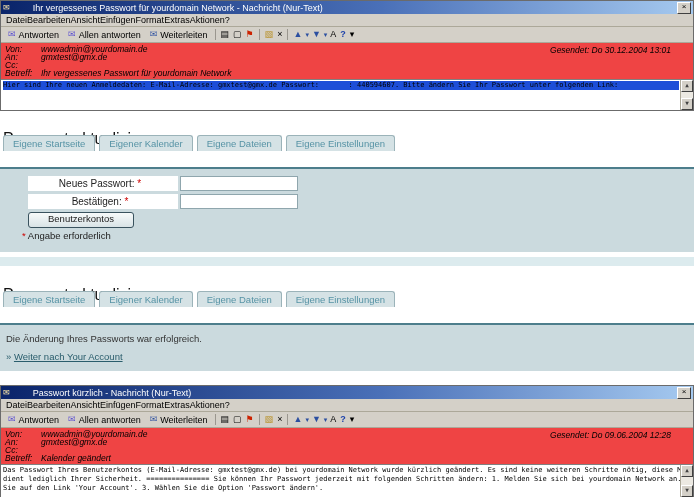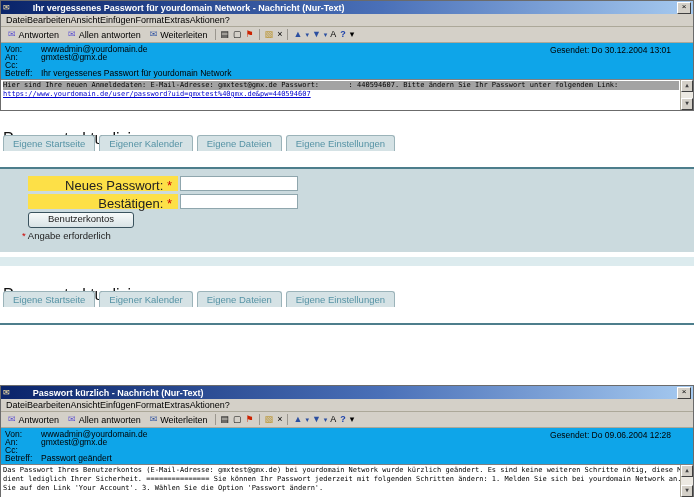--- a/index.html
+++ b/index.html
@@ -8,49 +8,49 @@
 
   
   .mailwin{position:absolute;left:0;width:694px;background:#d4d0c8;border:1px solid #6b6b6b;
            box-sizing:border-box;display:flex;flex-direction:column;}
   #mail1{top:0;height:111px;}
   #mail2{top:385px;height:112px;border-bottom:none;}
 
   .titlebar{height:13px;flex:0 0 13px;display:flex;align-items:center;padding:0 2px;
             background:linear-gradient(to right,#0a246a,#4a70b8 55%,#a6caf0);color:#fff;}
   .titlebar .wicon{font-size:8px;line-height:8px;margin-right:3px;color:#ffe9a8;}
-  .titlebar .wtext{font-size:9px;font-weight:bold;white-space:nowrap;overflow:hidden;padding-left:20px;}
+  .titlebar .wtext{font-size:9px;font-weight:normal;white-space:nowrap;overflow:hidden;padding-left:20px;}
   .closebtn{margin-left:auto;width:12px;height:10px;background:#d4d0c8;border:1px solid;
             border-color:#fff #404040 #404040 #fff;color:#000;font-size:8px;line-height:8px;
             text-align:center;flex:0 0 12px;}
 
   .menubar{height:12px;flex:0 0 12px;display:flex;align-items:center;padding:0 5px;
            font-size:9px;background:#d4d0c8;border-bottom:1px solid #aca899;}
   .menuitem{white-space:nowrap;}
 
   .toolbar{height:15px;flex:0 0 15px;display:flex;align-items:center;gap:2px;padding:0 3px;
            font-size:9px;background:#d4d0c8;border-bottom:1px solid #aca899;}
   .tbtn{display:flex;align-items:center;gap:2px;padding:0 3px;height:13px;white-space:nowrap;}
   .tico{display:inline-block;font-size:9px;line-height:11px;padding:0 1px;}
   .tico.purple{color:#5b4fd1;} .tico.blue{color:#2b4fa0;} .tico.flag{color:#cc2200;}
   .tico.yellow{color:#b8912a;} .tico.sm{font-size:7px;color:#2b4fa0;padding:0;}
   .tico.helpbox{color:#1a3faa;font-weight:bold;}
   .tsep{width:1px;height:11px;background:#9a968e;margin:0 2px;}
 
-  .mailhead{height:34px;flex:0 0 34px;position:relative;background:#0ea5e9;padding-top:2px;}
+  .mailhead{height:34px;flex:0 0 34px;position:relative;background:#ef4444;padding-top:2px;font-style:italic;}
   .hrow{display:flex;font-size:8.5px;line-height:8px;padding-left:4px;}
   .hlabel{width:36px;flex:0 0 36px;}
   .hvalue{white-space:nowrap;}
   .sentstamp{position:absolute;right:22px;top:2px;font-size:8.5px;}
 
   .mailbody{flex:1;background:#fff;border-top:1px solid #808080;position:relative;
             font-family:"DejaVu Sans Mono","Liberation Mono",monospace;font-size:7px;
             line-height:9px;overflow:hidden;padding:1px 14px 0 2px;}
   .bodyline{white-space:pre;}
-  .hl{background:#a3a3a3;}
+  .hl{background:#1d4ed8;}
   .maillink{color:#0000cc;text-decoration:underline;}
   .vscroll{position:absolute;top:0;right:0;bottom:0;width:12px;background:#ece9e2;
            border-left:1px solid #aca899;display:flex;flex-direction:column;justify-content:space-between;}
   .sbtn{height:10px;background:#d4d0c8;border:1px solid;border-color:#fff #404040 #404040 #fff;
         font-size:6px;line-height:8px;text-align:center;color:#404040;}
 
   
   .web{position:absolute;left:0;width:694px;}
   #web-form{top:130px;height:140px;}
   #web-success{top:286px;height:90px;}
@@ -59,22 +59,22 @@
   .tab{font-size:9.5px;background:#d5e2e5;border:1px solid #9bb3b9;border-bottom:none;
        border-radius:3px 3px 0 0;padding:2px 9px;white-space:nowrap;}
   .tabrule{position:absolute;top:37px;left:0;width:100%;height:2px;}
   .panel{position:absolute;top:39px;left:0;width:100%;}
   #web-form .panel{height:83px;}
   #web-success .panel{height:46px;}
   .strip{position:absolute;top:127px;left:0;width:100%;height:9px;background:#dcebee;}
 
   .frow{position:absolute;left:28px;display:flex;align-items:center;}
   .frow1{top:7px;} .frow2{top:25px;}
-  .flabel{width:150px;height:15px;background:#fde047;font-size:13px;color:#222;
-          text-align:right;padding:2px 6px 0 0;box-sizing:border-box;white-space:nowrap;}
+  .flabel{width:150px;height:15px;background:#ffffff;font-size:10px;color:#222;
+          text-align:center;padding:2px 6px 0 0;box-sizing:border-box;white-space:nowrap;}
   .req{color:#cc0000;}
   .finput{width:118px;height:15px;background:#fff;border:1px solid #8fa6ad;box-sizing:border-box;
           margin-left:2px;font-size:9px;padding:0 2px;}
   .fbtn{position:absolute;top:43px;left:28px;width:104px;height:14px;font-size:9.5px;
         background:linear-gradient(#f7fafa,#d9e3e6);border:1px solid #39525e;border-radius:3px;
         color:#222;text-align:center;line-height:12px;}
   .fnote{position:absolute;top:61px;left:22px;font-size:9.5px;color:#222;}
 
   .smsg{position:absolute;top:8px;left:6px;font-size:9.5px;color:#333;}
   .slink{position:absolute;top:26px;left:6px;font-size:9.5px;color:#2a5d6c;}
@@ -144,21 +144,20 @@
         <span class="hvalue"></span>
       </div>
       <div class="hrow">
         <span class="hlabel">Betreff:</span>
         <span class="hvalue">Ihr vergessenes Passwort für yourdomain Network</span>
       </div>
       <span class="sentstamp">Gesendet: Do 30.12.2004 13:01</span>
     </div>
     <div class="mailbody">
       <div class="bodyline hl">Hier sind Ihre neuen Anmeldedaten: E-Mail-Adresse: gmxtest@gmx.de Passwort:       : 440594607. Bitte ändern Sie Ihr Passwort unter folgendem Link:</div>
-      <div class="bodyline"><span class="maillink">https://www.yourdomain.de/user/password?uid=gmxtest%40gmx.de&amp;pw=440594607</span></div>
       <div class="vscroll">
         <div class="sbtn">▲</div>
         <div class="sbtn">▼</div>
       </div>
     </div>
   </div>
 
   <div class="web" id="web-form">
     <div class="wtitle">Passwort aktualisieren</div>
     <div class="tabsrow">
@@ -185,20 +184,27 @@
 
   <div class="web" id="web-success">
     <div class="wtitle">Passwort aktualisieren</div>
     <div class="tabsrow">
       <span class="tab" style="color:#5693a5;">Eigene Startseite</span>
       <span class="tab" style="color:#5693a5;">Eigener Kalender</span>
       <span class="tab" style="color:#5693a5;">Eigene Dateien</span>
       <span class="tab" style="color:#5693a5;">Eigene Einstellungen</span>
     </div>
     <div class="tabrule" style="background:#4d7e8c;"></div>
+    <div class="panel" style="background:#cbdade;">
+      <div class="smsg">Die Änderung Ihres Passworts war erfolgreich.</div>
+      <div class="slink">
+        <span>»</span>
+        <span class="linktext">Weiter nach Your Account</span>
+      </div>
+    </div>
   </div>
 
   <div class="mailwin" id="mail2">
     <div class="titlebar">
       <span class="wicon">✉</span>
       <span class="wtext">Passwort kürzlich - Nachricht (Nur-Text)</span>
       <span class="closebtn">×</span>
     </div>
     <div class="menubar">
       <span class="menuitem">Datei</span>
@@ -247,21 +253,21 @@
       <div class="hrow">
         <span class="hlabel">An:</span>
         <span class="hvalue">gmxtest@gmx.de</span>
       </div>
       <div class="hrow">
         <span class="hlabel">Cc:</span>
         <span class="hvalue"></span>
       </div>
       <div class="hrow">
         <span class="hlabel">Betreff:</span>
-        <span class="hvalue">Passwort geändert</span>
+        <span class="hvalue">Kalender geändert</span>
       </div>
       <span class="sentstamp">Gesendet: Do 09.06.2004 12:28</span>
     </div>
     <div class="mailbody">
       <div class="bodyline">Das Passwort Ihres Benutzerkontos (E-Mail-Adresse: gmxtest@gmx.de) bei yourdomain Network wurde kürzlich geändert. Es sind keine weiteren Schritte nötig, diese Mitteilung</div>
       <div class="bodyline">dient lediglich Ihrer Sicherheit. =============== Sie können Ihr Passwort jederzeit mit folgenden Schritten ändern: 1. Melden Sie sich bei yourdomain Network an. 2. Klicken</div>
       <div class="bodyline">Sie auf den Link 'Your Account'. 3. Wählen Sie die Option 'Passwort ändern'.</div>
       <div class="vscroll">
         <div class="sbtn">▲</div>
         <div class="sbtn">▼</div>

